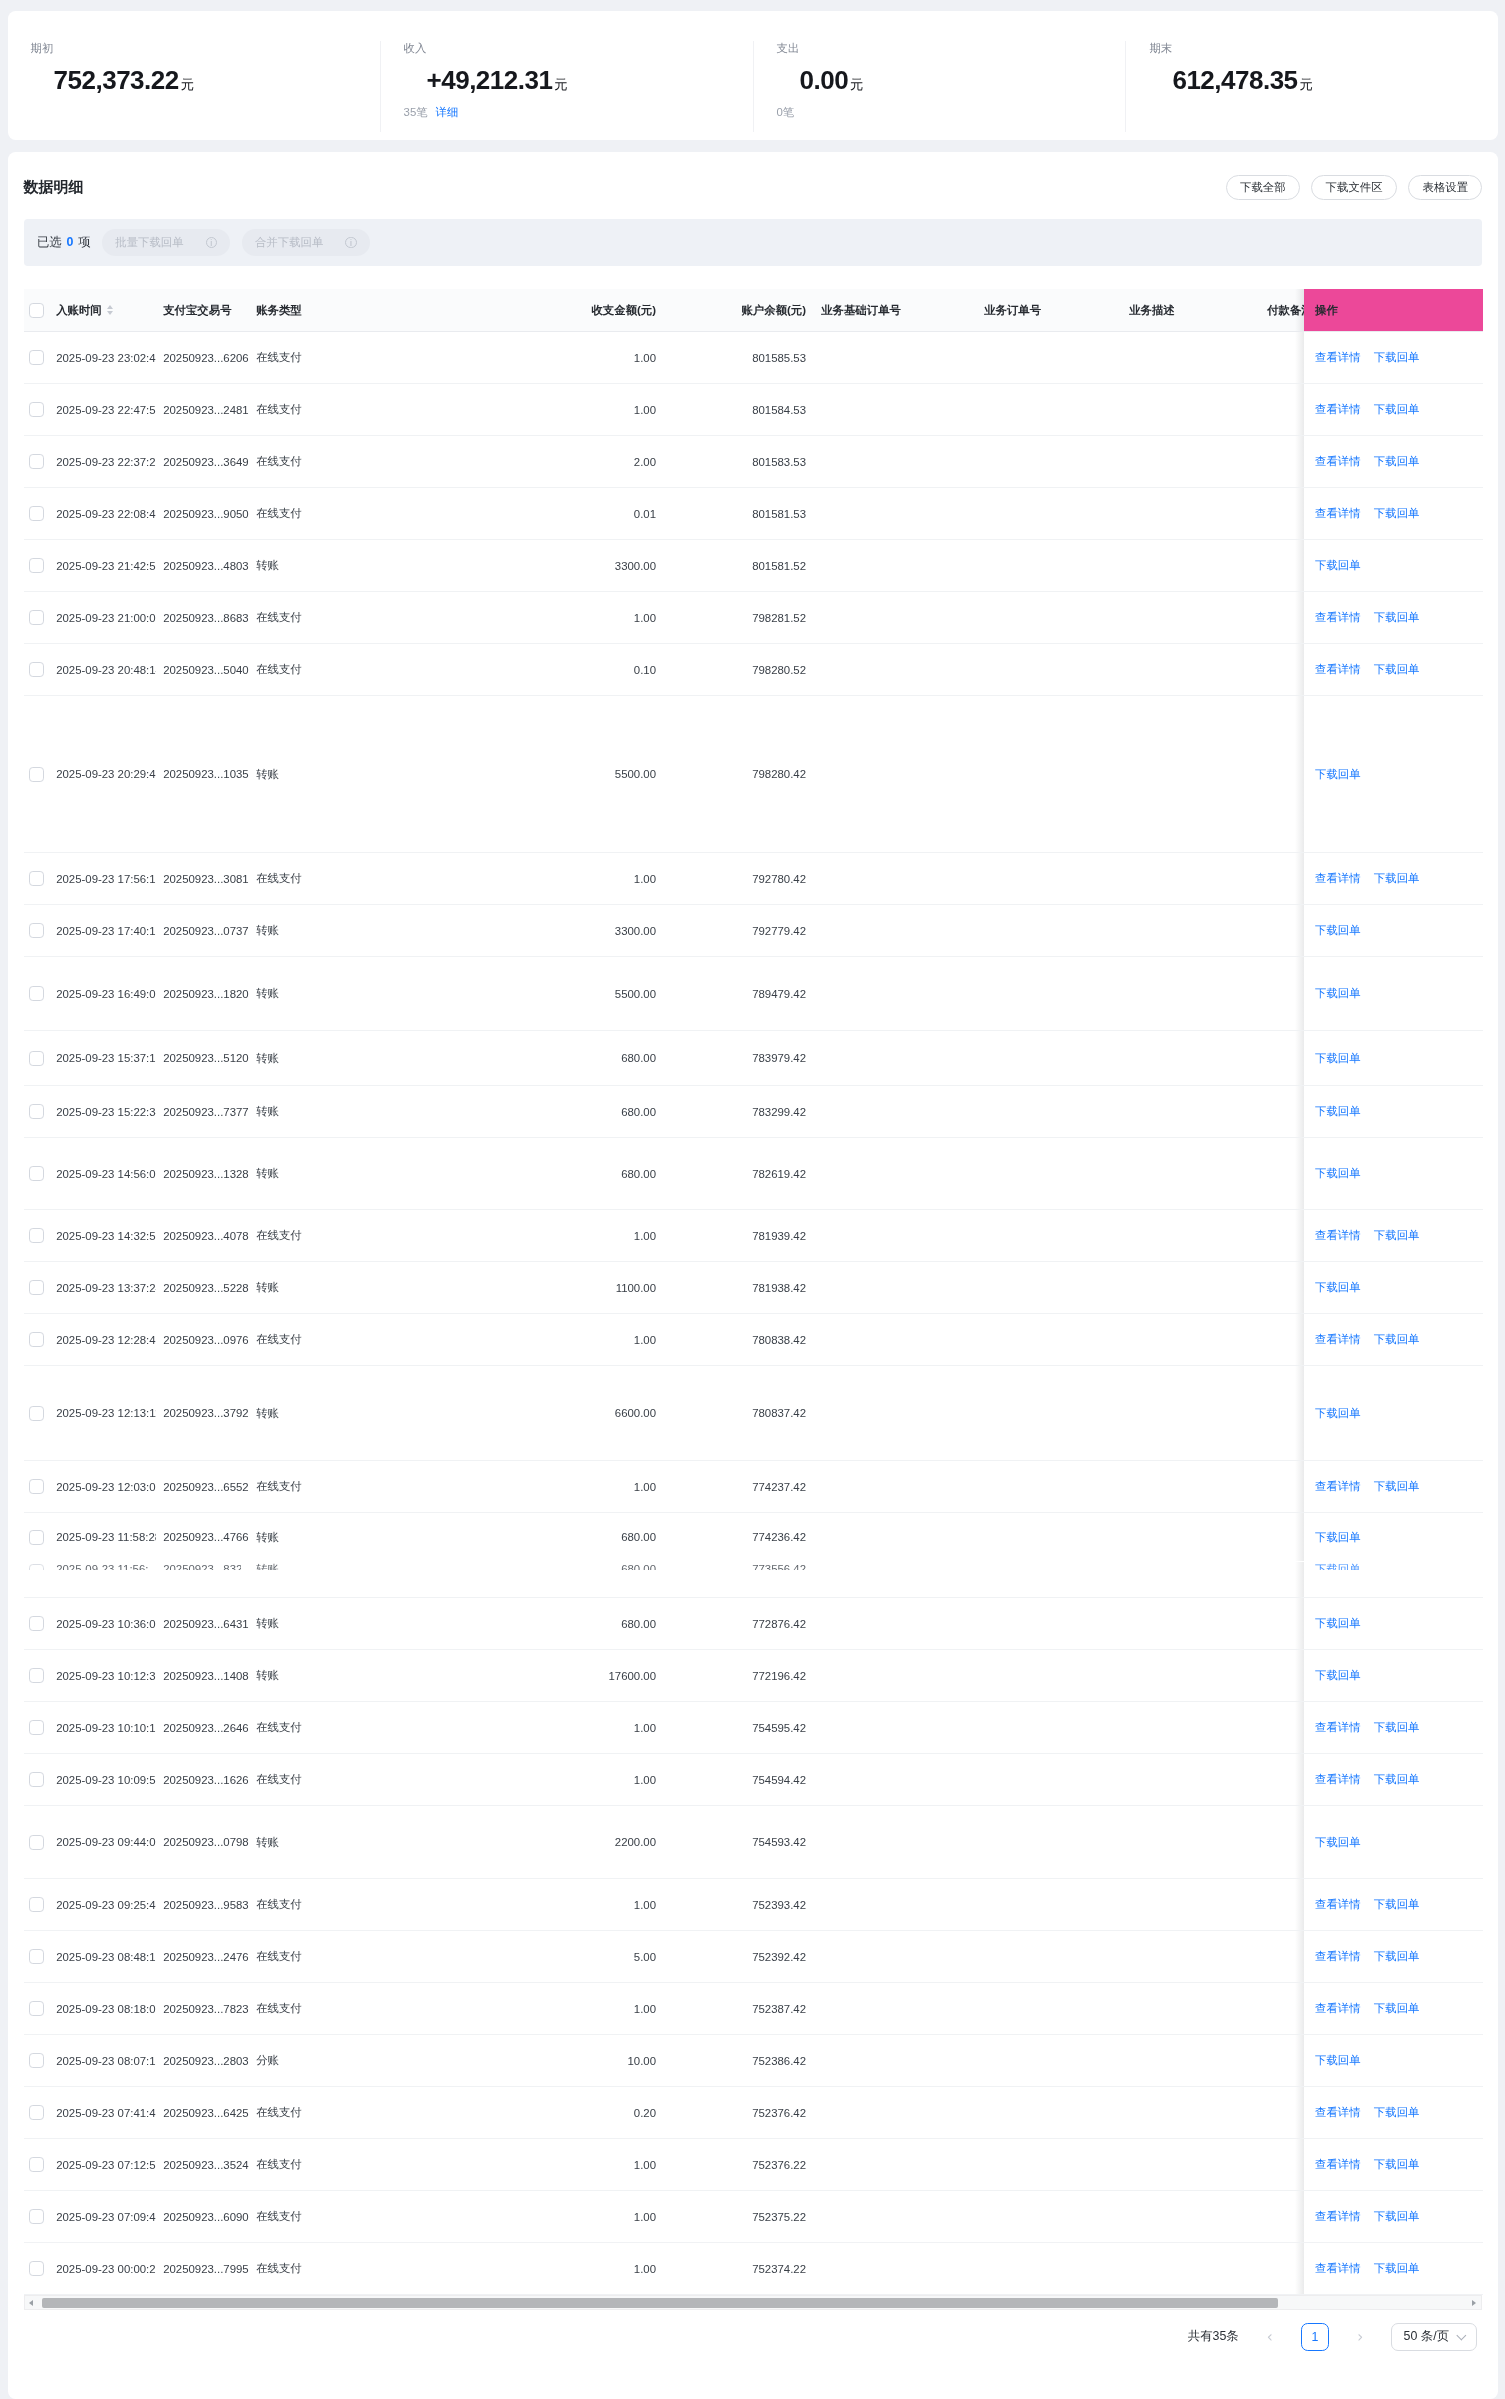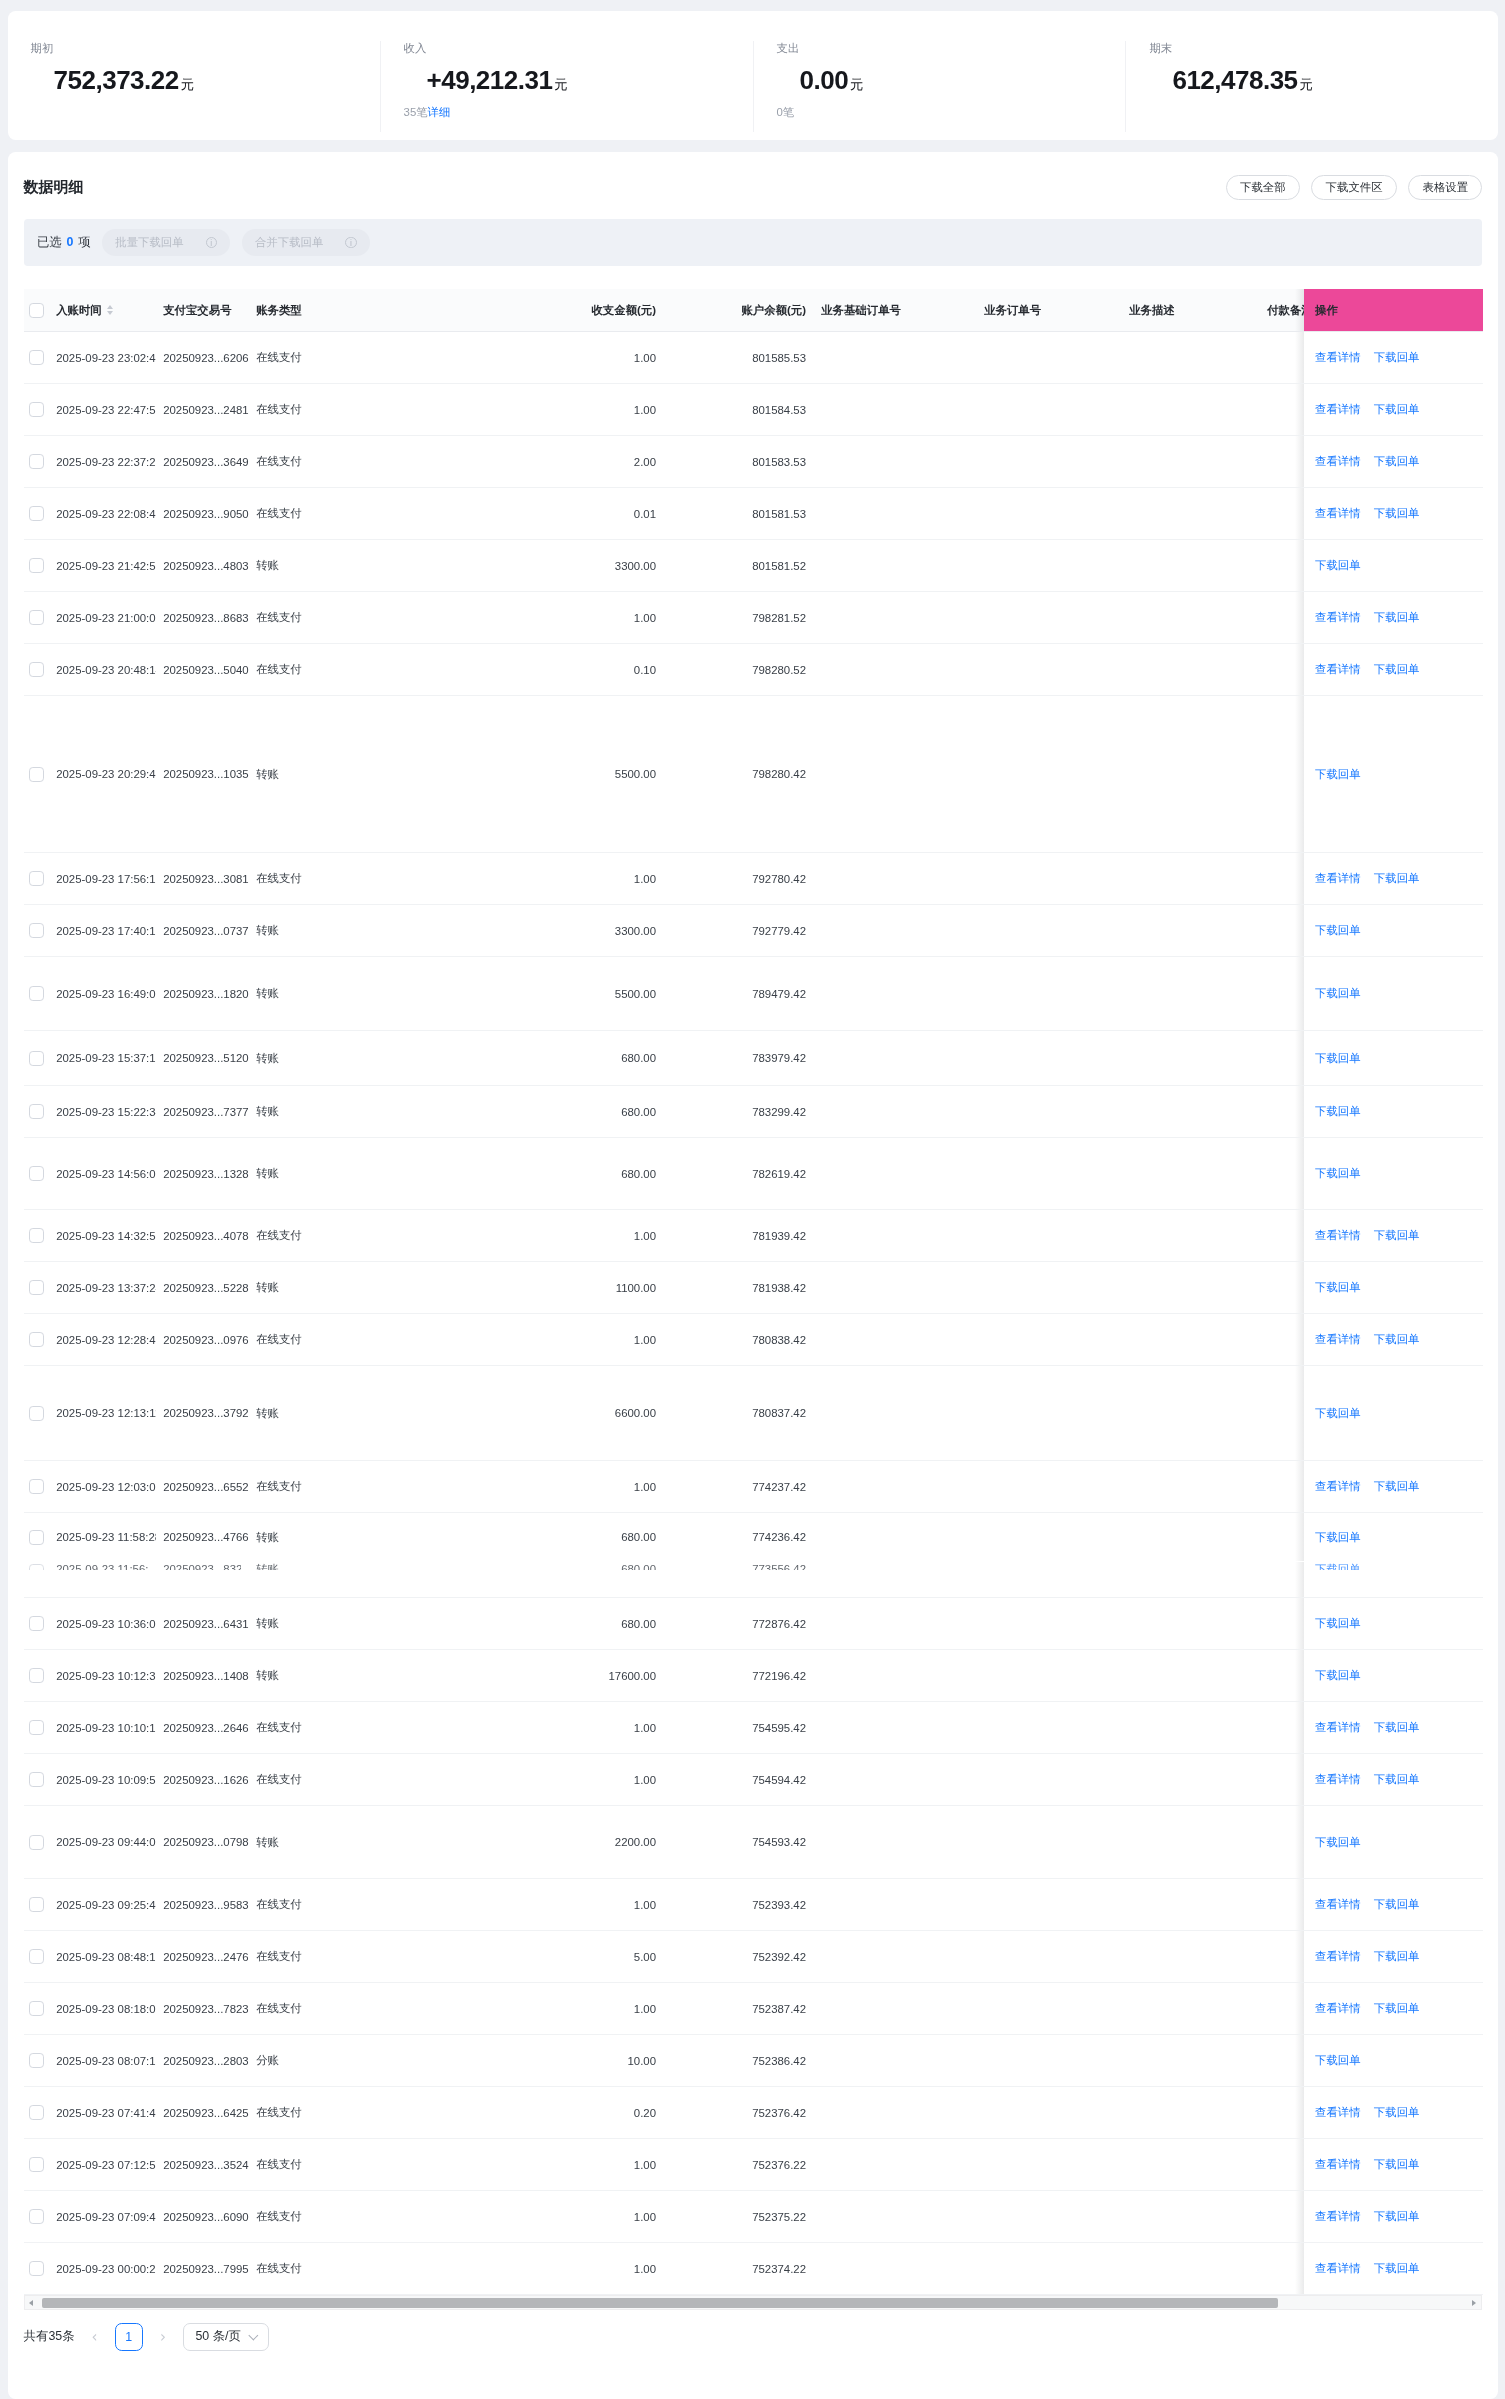--- a/index.html
+++ b/index.html
@@ -19,21 +19,21 @@
     display: flex;
     padding-top: 30px;
   }
   .sum-sec { flex: 1; padding-left: 23px; border-left: 1px solid #f0f1f4; height: 91px; }
   .sum-sec:first-child { border-left: none; }
   .sum-label { font-size: 11.4px; color: #828894; }
   .sum-value-row { margin-top: 8.6px; color: #16181d; margin-left: 23px; }
   .sum-value { font-size: 26px; font-weight: 700; letter-spacing: -0.5px; }
   .sum-unit { font-size: 13.3px; font-weight: 400; margin-left: 1.9px; }
   .sum-sub { margin-top: 8.6px; font-size: 11.4px; color: #9aa0ab; }
-  .sum-sub .link { margin-left: 0; }
+  .sum-sub .link { margin-left: 8px; }
   .link { color: #1677ff; cursor: pointer; text-decoration: none; }
 
   
   .main {
     margin: 11.4px 7.6px 0 7.6px;
     height: 2247px;
     padding: 23px 16px 0 16px;
     overflow: hidden;
   }
   .panel-head { display: flex; justify-content: space-between; align-items: center; }
@@ -104,22 +104,22 @@
     position: relative; width: 1458px; height: 15px; margin-top: 0;
     background: #f7f8f9; border: 1px solid #ededef;
   }
   .hs-arrow { position: absolute; top: 3.8px; width: 0; height: 0; border-top: 3.8px solid transparent; border-bottom: 3.8px solid transparent; }
   .hs-left  { left: 4.8px;  border-right: 4.8px solid #9aa0a6; }
   .hs-right { right: 4.8px; border-left: 4.8px solid #9aa0a6; }
   .hs-thumb { position: absolute; left: 17px; top: 1.9px; height: 9.5px; width: 1236px; background: #b4b6b9; border-radius: 1.9px; cursor: grab; }
 
   
   .pager {
-    height: 53px; display: flex; align-items: center; justify-content: flex-start;
-    gap: 17px; font-size: 12.4px; color: #2b3036; padding-right: 5.7px;
+    height: 53px; display: flex; align-items: center; justify-content: flex-end;
+    gap: 28px; font-size: 12.4px; color: #2b3036; padding-right: 5.7px;
   }
   .pg-arrow { color: #c6cad2; font-size: 15px; cursor: pointer; font-family: "DejaVu Sans", sans-serif; }
   .pg-cur {
     width: 28.5px; height: 28.5px; border: 1px solid #1677ff; color: #1677ff; border-radius: 6.7px;
     display: flex; align-items: center; justify-content: center; background: #fff; cursor: pointer;
   }
   .pg-size {
     height: 28.5px; padding: 0 11.4px; border: 1px solid #d9dce1; border-radius: 7px;
     display: flex; align-items: center; gap: 8.6px; background: #fff; cursor: pointer;
   }

